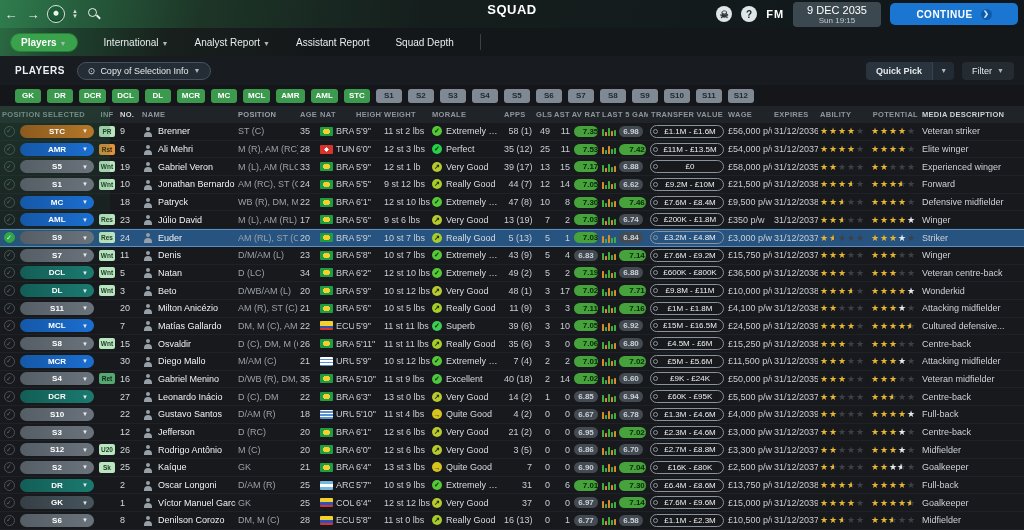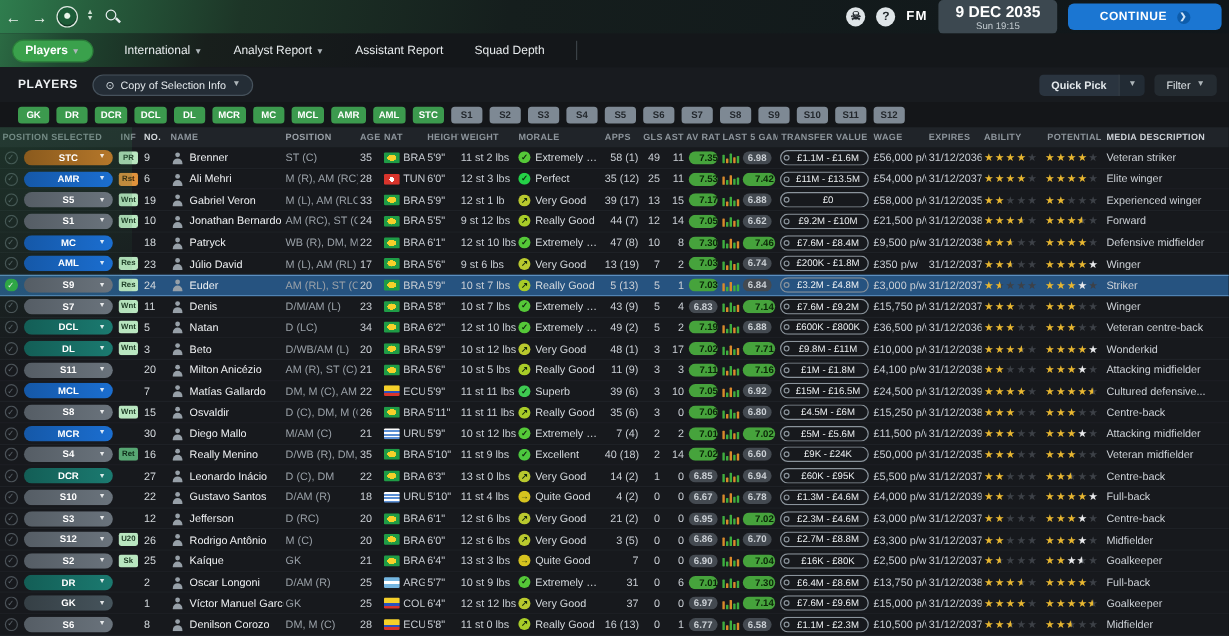--- a/index.html
+++ b/index.html
@@ -21,21 +21,21 @@
   .searchwrap::after { content:""; position:absolute; left:10px; top:10px; width:5px; height:1.5px;
     background:#e8eef0; transform:rotate(45deg); }
   .titleblock { position:absolute; left:0; right:0; top:2px; text-align:center; pointer-events:none; }
   .titleblock .ttl { font-size:13px; font-weight:bold; color:#ffffff; letter-spacing:.5px; }
   .titleblock .sub { font-size:8px; color:#aeb8bd; margin-top:1px; }
   .topright { position:absolute; right:6px; top:0; height:28px; display:flex; align-items:center; gap:9px; }
   .circicon { width:16px; height:16px; border-radius:50%; background:#dfe5e8; color:#22282c;
     font-size:10px; font-weight:bold; display:flex; align-items:center; justify-content:center; cursor:pointer; }
   .fmlogo { color:#ffffff; font-weight:bold; font-size:11px; letter-spacing:1px; }
   .datebox { background:#3c4850; border-radius:4px; padding:2px 14px; text-align:center; cursor:pointer; }
-  .datebox .d1 { font-size:13px; font-weight:bold; color:#ffffff; }
+  .datebox .d1 { font-size:11px; font-weight:normal; color:#ffffff; }
   .datebox .d2 { font-size:8px; color:#c3cbd0; }
   .continuebtn { background:#1b76d2; border-radius:5px; height:22px; min-width:128px; display:flex;
     align-items:center; justify-content:center; gap:8px; color:#fff; font-size:10px; font-weight:bold;
     letter-spacing:.5px; cursor:pointer; }
   .continuebtn .cg { width:11px; height:11px; border-radius:50%; background:#0d5cab; color:#cfe4f8;
     font-size:7px; display:flex; align-items:center; justify-content:center; }
   .notif { position:absolute; right:4px; top:31px; display:flex; align-items:center; gap:2px; }
   .notif .nicon { color:#8b949b; font-size:7px; }
   .notif .nbadge { width:11px; height:11px; border-radius:50%; background:#1b76d2; border:1px solid #d23b2f;
     color:#fff; font-size:7px; font-weight:bold; display:flex; align-items:center; justify-content:center; }
@@ -175,20 +175,21 @@
 
 <div id="app">
 
   <div class="topbar">
     <span class="navbtn">←</span>
     <span class="navbtn">→</span>
     <span class="clublogo"></span>
     <span class="updown">▲<br>▼</span>
     <span class="searchwrap"></span>
     <div class="titleblock">
+      <div class="ttl">SQUAD</div>
     </div>
     <div class="topright">
       <span class="circicon">☠</span>
       <span class="circicon">?</span>
       <span class="fmlogo">FM</span>
       <div class="datebox">
         <div class="d1">9 DEC 2035</div>
         <div class="d2">Sun 19:15</div>
       </div>
       <div class="continuebtn">
@@ -1319,21 +1320,21 @@
               <span class="bchev">▼</span>
             </div>
           </div>
           <div class="col-inf">
             <div class="infbadge dark">Ret</div>
           </div>
           <div class="col-no">16</div>
           <div class="col-face">
             <div class="face"></div>
           </div>
-          <div class="col-name">Really Menino</div>
+          <div class="col-name">Gabriel Menino</div>
           <div class="col-posn">D/WB (R), DM,...</div>
           <div class="col-age">35</div>
           <div class="col-nat">
             <div class="flag flag-BRA"></div>
             <span>BRA</span>
           </div>
           <div class="col-h">5'10"</div>
           <div class="col-w">11 st 9 lbs</div>
           <div class="col-morale">
             <div class="moraleicon" style="background: rgb(76, 199, 62);">✓</div>

